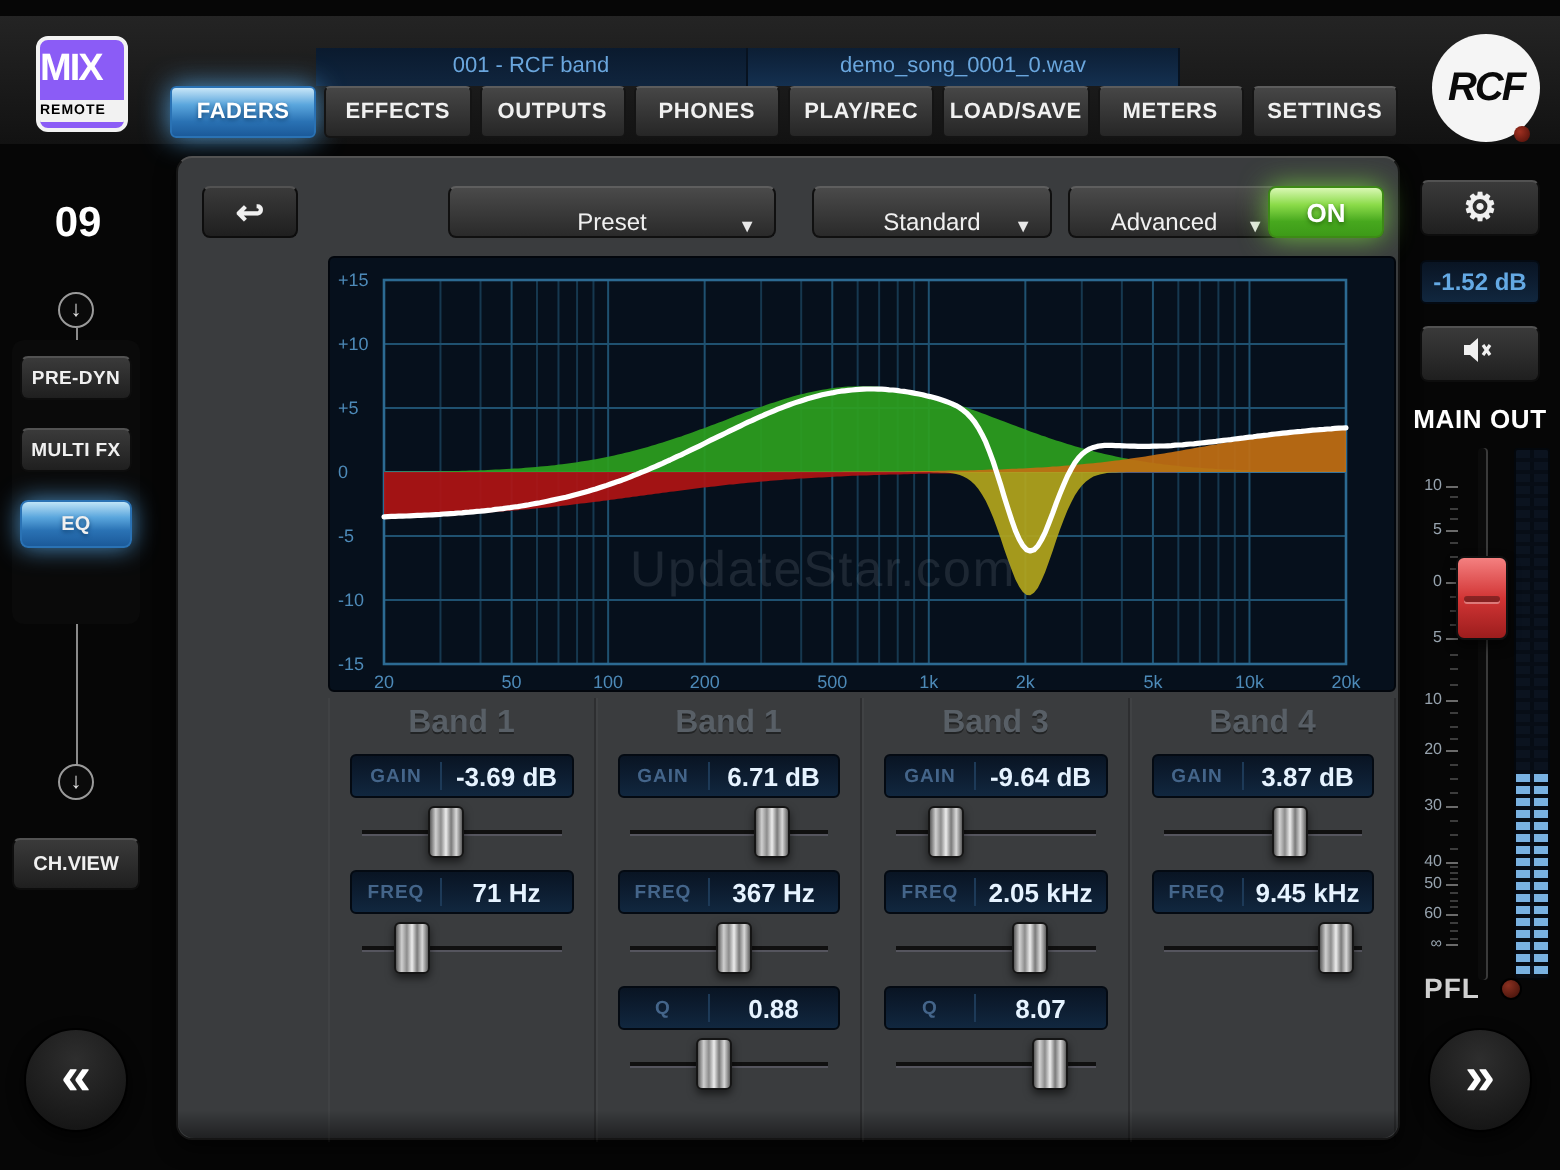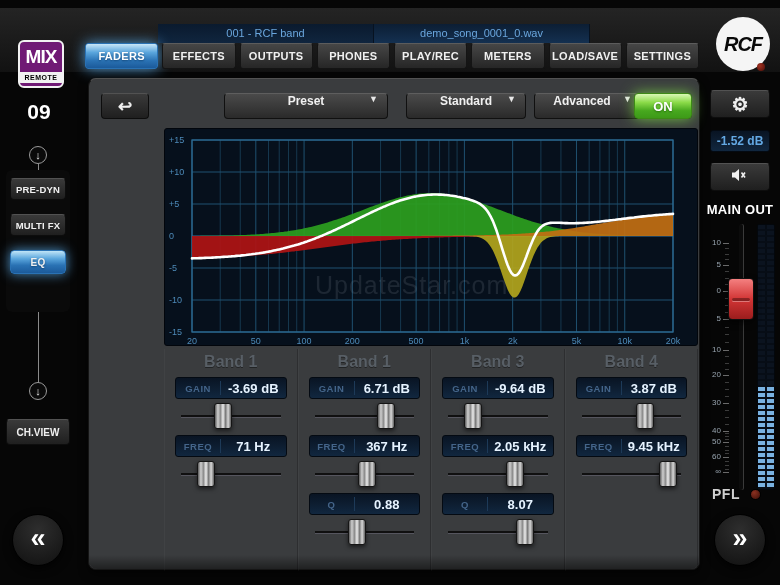--- a/index.html
+++ b/index.html
@@ -1,20 +1,20 @@
 <!DOCTYPE html>
 <html><head>
 <meta charset="utf-8">
 <style>
   html,body{margin:0;padding:0;background:#000;}
   *{box-sizing:border-box;font-family:"Liberation Sans",sans-serif;}
   .app{position:relative;width:780px;height:585px;background:#060606;overflow:hidden;}
   .hdr{position:absolute;left:0;top:8px;width:780px;height:64px;background:linear-gradient(180deg,#242424,#121212);}
   
-  .logo{position:absolute;left:18px;top:40px;width:46px;height:48px;background:#701a75;border:2px solid #f2f2f2;border-radius:6px;overflow:hidden;text-align:center;}
+  .logo{position:absolute;left:18px;top:18px;width:46px;height:48px;background:#8b5cf6;border:2px solid #f2f2f2;border-radius:6px;overflow:hidden;text-align:left;}
   .logo-mix{color:#fff;font-weight:bold;font-size:19px;letter-spacing:-1px;line-height:30px;}
   .logo-remote{background:#f2f2f2;color:#000;font-weight:bold;font-size:7px;line-height:11px;letter-spacing:.5px;}
   
   .songbar{position:absolute;left:158px;top:24px;width:432px;height:19px;display:flex;}
   .song-cell{flex:1;height:100%;background:linear-gradient(180deg,#0a1a2e,#10253e);color:#6aa6dd;font-size:11px;text-align:center;line-height:19px;border-right:1px solid #071220;overflow:hidden;white-space:nowrap;}
   
   .tabbar{position:absolute;left:85px;top:43px;width:614px;height:26px;display:flex;gap:4px;}
   .tab{flex:1;height:26px;background:linear-gradient(180deg,#464646,#262626);border:1px solid #141414;border-top-color:#5c5c5c;border-radius:3px;color:#f0f0f0;font-weight:bold;font-size:11px;text-align:center;line-height:24px;letter-spacing:.3px;}
   .tab.active{background:linear-gradient(180deg,#c8e6f8 0%,#5aa6dd 35%,#2a72b4 70%,#1b5a9a 100%);box-shadow:0 0 14px rgba(90,175,240,.85);border-color:#2a72b4;color:#fff;text-shadow:0 1px 2px rgba(0,40,80,.6);}
   .rcf{position:absolute;left:716px;top:17px;width:54px;height:54px;border-radius:50%;background:#f5f5f5;color:#0a0a0a;font-weight:bold;font-style:italic;font-size:20px;text-align:center;line-height:54px;letter-spacing:-1px;}
@@ -49,21 +49,21 @@
   .fader .meter{position:absolute;top:0;border-radius:2px;background:#070d16;border:1px solid #03070c;overflow:hidden;}
   .seg{width:100%;margin-bottom:2px;}
   .cap{position:absolute;border-radius:4px;border:1px solid #101010;box-shadow:0 3px 6px rgba(0,0,0,.6);}
   .cap::after{content:"";position:absolute;left:3px;right:3px;top:50%;height:3px;margin-top:-1px;border-radius:2px;background:rgba(0,0,0,.35);box-shadow:0 1px 0 rgba(255,255,255,.35);}
   .cap.metal{background:linear-gradient(180deg,#f4f4f4,#d0d0d0 45%,#8e8e8e);}
   .cap.red{background:linear-gradient(180deg,#f48080,#d23535 50%,#9c1d1d);}
   
   .panel{position:absolute;left:88px;top:78px;width:612px;height:492px;background:#3a3c3e;border:1px solid #151515;border-top-color:#525252;border-radius:8px;box-shadow:0 4px 10px rgba(0,0,0,.6);}
   .panel::after{content:"";position:absolute;left:0;right:0;bottom:0;height:14px;border-radius:0 0 8px 8px;background:linear-gradient(180deg,rgba(0,0,0,0),rgba(0,0,0,.45));}
   .backbtn{position:absolute;left:12px;top:14px;width:48px;height:26px;font-size:17px;}
-  .dd{position:absolute;height:26px;background:linear-gradient(180deg,#4a4a4a,#2a2a2a);border:1px solid #101010;border-top-color:#5e5e5e;border-radius:4px;color:#f0f0f0;font-weight:bold;font-size:12px;display:flex;align-items:flex-start;justify-content:center;}
+  .dd{position:absolute;height:26px;background:linear-gradient(180deg,#4a4a4a,#2a2a2a);border:1px solid #101010;border-top-color:#5e5e5e;border-radius:4px;color:#f0f0f0;font-weight:normal;font-size:12px;display:flex;align-items:flex-end;justify-content:center;}
   .dd .arr{position:absolute;right:9px;font-size:9px;color:#e8e8e8;}
   .onbtn{position:absolute;left:545px;top:14px;width:58px;height:26px;font-size:13px;}
   
   .graph{position:absolute;left:75px;top:49px;width:534px;height:218px;background:#06101c;border:1px solid #02060c;border-radius:3px;}
   .wmark{position:absolute;left:150px;top:142px;font-size:25px;color:rgba(150,160,172,.16);letter-spacing:1px;}
   
   .bands{position:absolute;left:75px;top:270px;width:534px;height:222px;display:flex;}
   .band-col{flex:1;padding:0 10px;border-right:1px solid rgba(0,0,0,.22);border-left:1px solid rgba(255,255,255,.03);}
   .band-title{height:24px;color:#585f66;font-weight:bold;font-size:16px;text-align:center;line-height:26px;text-shadow:0 1px 0 rgba(0,0,0,.4);}
   .vbox{height:22px;margin-top:4px;background:linear-gradient(180deg,#091423,#11273f);border:1px solid #040a12;border-radius:3px;display:flex;align-items:center;overflow:hidden;}
@@ -96,22 +96,22 @@
     <div class="song-cell">001 - RCF band</div>
     <div class="song-cell" style="background:linear-gradient(180deg,#0c1e34,#143050);">demo_song_0001_0.wav</div>
   </div>
 
   <div class="tabbar" id="tabbar">
       <div class="tab active">FADERS</div>
       <div class="tab">EFFECTS</div>
       <div class="tab">OUTPUTS</div>
       <div class="tab">PHONES</div>
       <div class="tab">PLAY/REC</div>
+      <div class="tab">LOAD/SAVE</div>
       <div class="tab">METERS</div>
-      <div class="tab">LOAD/SAVE</div>
       <div class="tab">SETTINGS</div>
     </div>
   <div class="rcf">RCF</div>
   <div class="rec-dot"></div>
 
   <div class="ch-num">09</div>
   <div class="flow-line" style="top:164px;height:220px;"></div>
   <div class="circ" style="left:29px;top:146px;">↓</div>
   <div class="proc-panel" id="procpanel">
       <div class="btn proc-btn">PRE-DYN</div>

